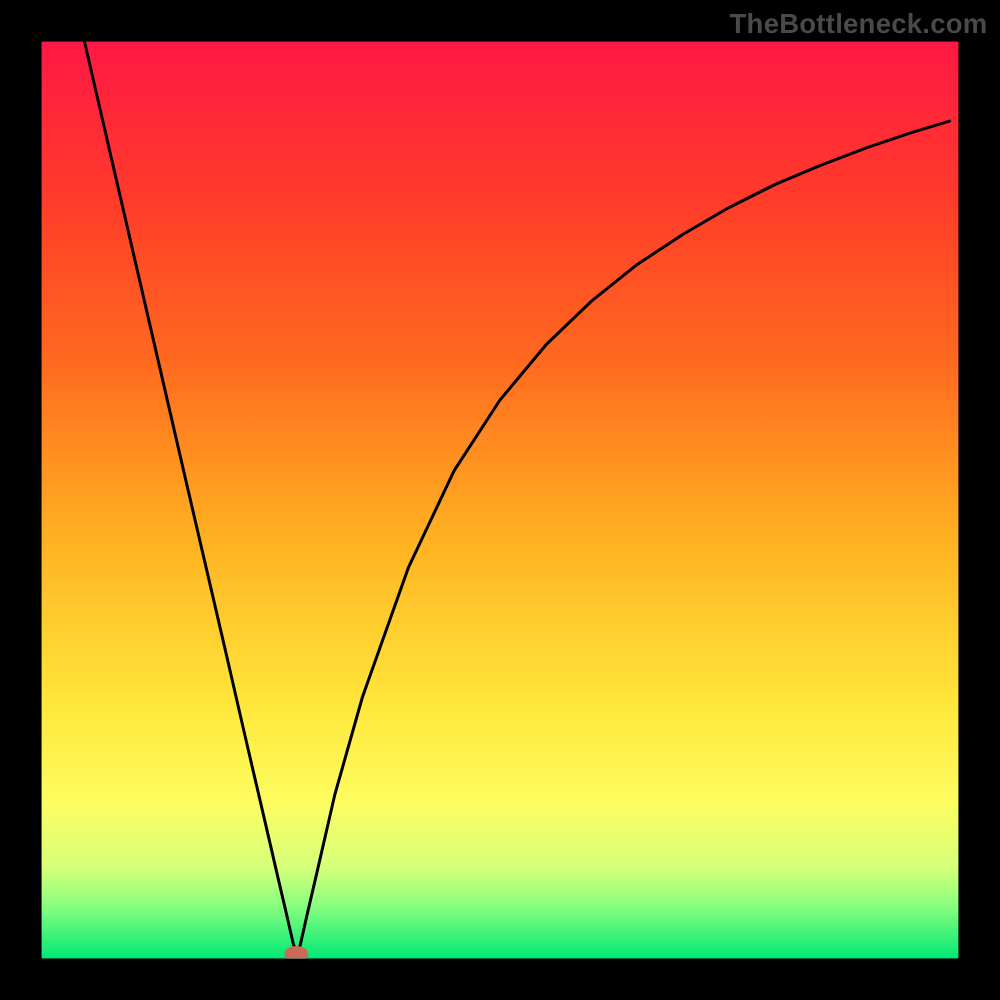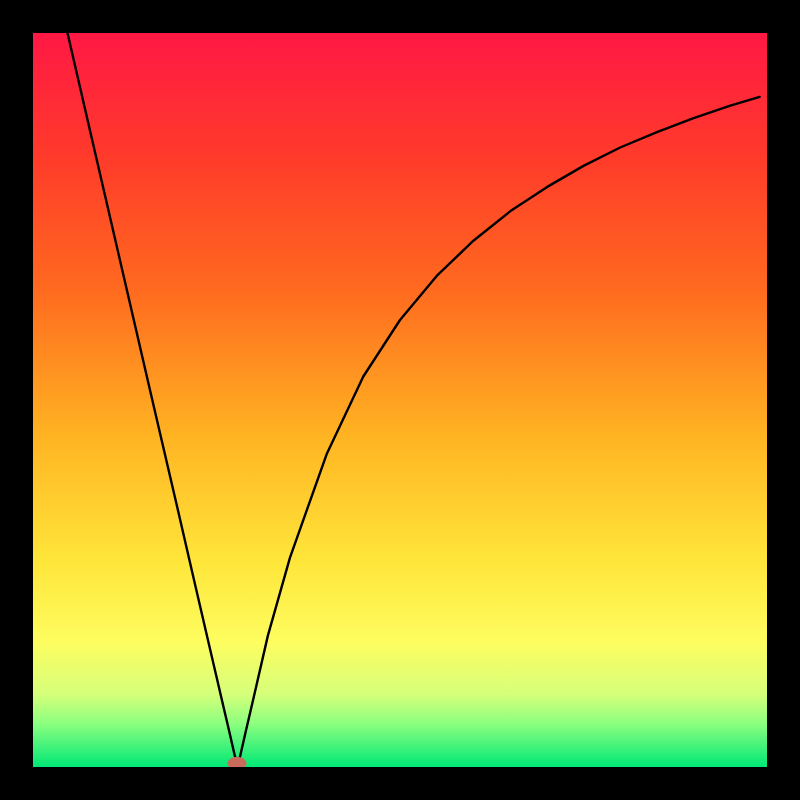--- a/index.html
+++ b/index.html
@@ -39,20 +39,21 @@
     font-weight: 600;
     letter-spacing: 0.2px;
     user-select: none;
   }
 </style>
 </head>
 <body>
 
 <div class="frame">
 
+  <div class="watermark">TheBottleneck.com</div>
 
   <div class="plot">
     <svg viewBox="0 0 734 734" preserveAspectRatio="none">
       <defs>
         <linearGradient id="bg-grad" x1="0" y1="0" x2="0" y2="1">
 
         <stop offset="0%" stop-color="#ff1844"></stop>
             <stop offset="17%" stop-color="#ff3b2a"></stop>
             <stop offset="35%" stop-color="#ff6a1f"></stop>
             <stop offset="55.00000000000001%" stop-color="#ffb422"></stop>

